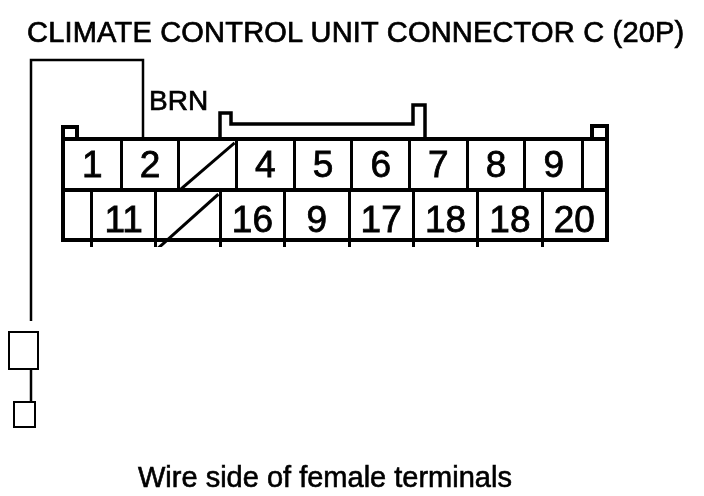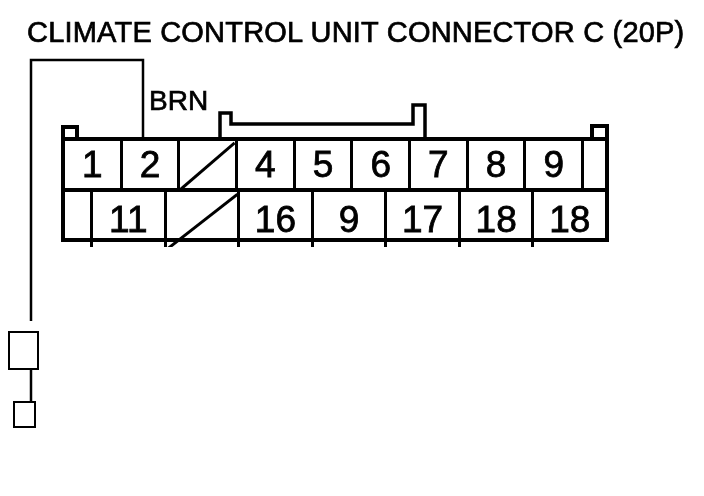--- a/index.html
+++ b/index.html
@@ -127,17 +127,19 @@
       <div class="cell">
         <svg class="slash-svg" viewBox="0 0 100 100" preserveAspectRatio="none">
           <line x1="2" y1="102" x2="100" y2="4" vector-effect="non-scaling-stroke"></line>
         </svg>
       </div>
       <div class="cell">16</div>
       <div class="cell">9</div>
       <div class="cell">17</div>
       <div class="cell">18</div>
       <div class="cell">18</div>
+      <div class="cell">20</div>
     </div>
   </div>
 
+  <div class="caption">Wire side of female terminals</div>
 
 </div>
 
 </body></html>

